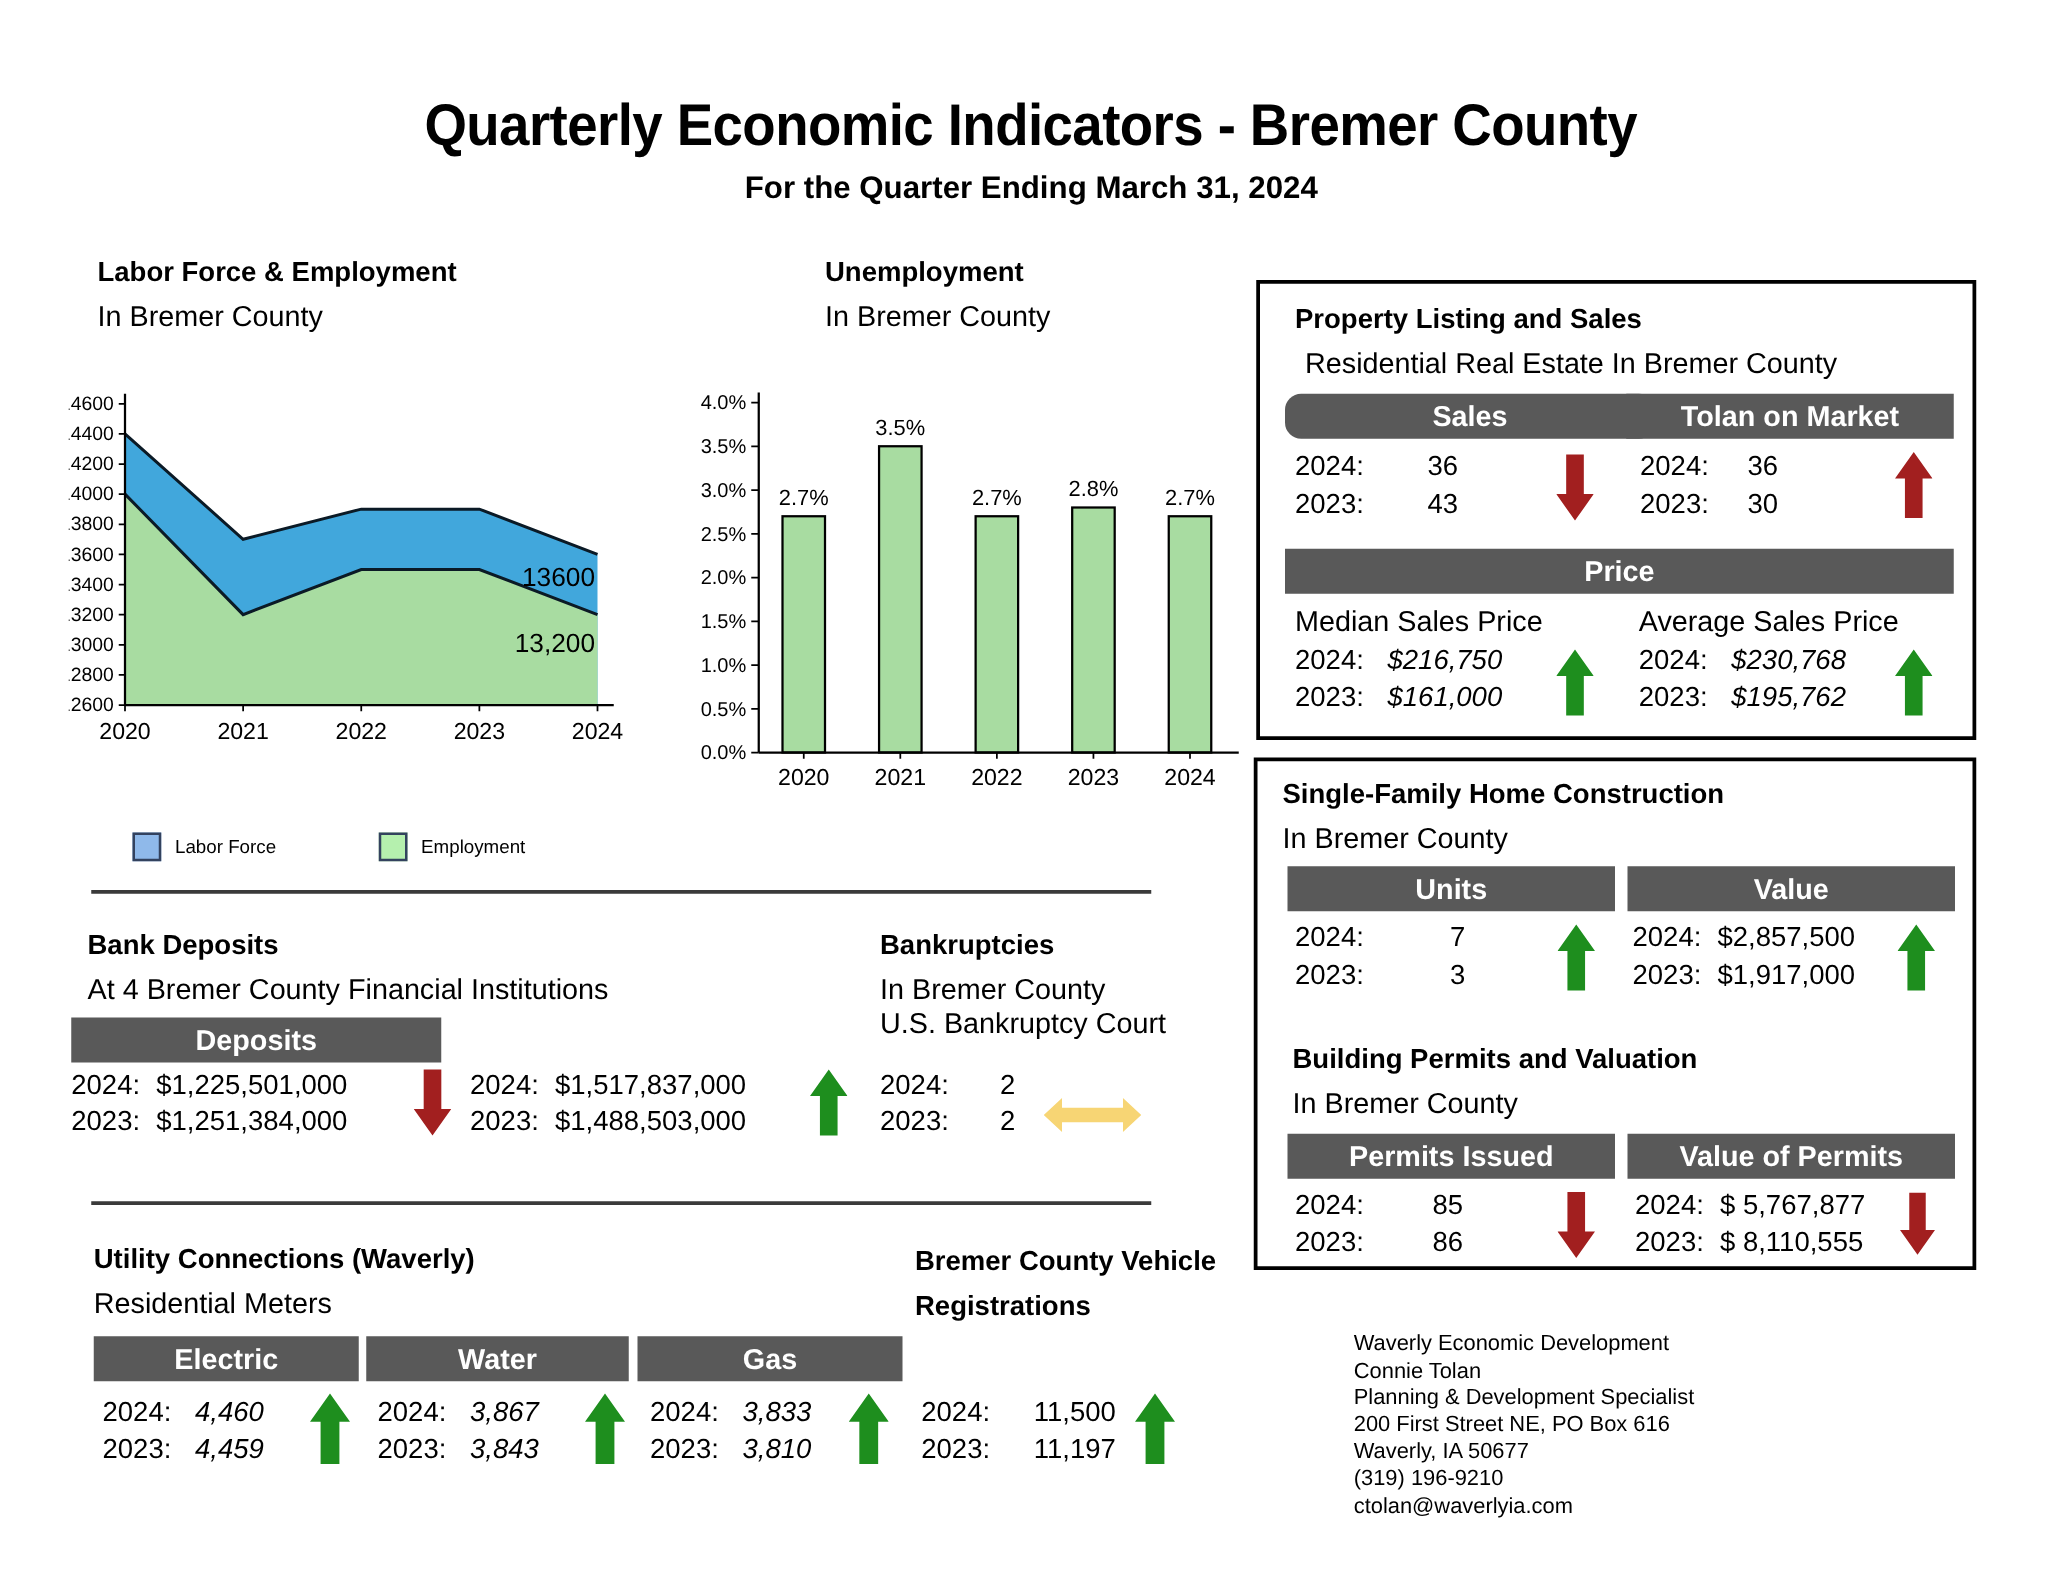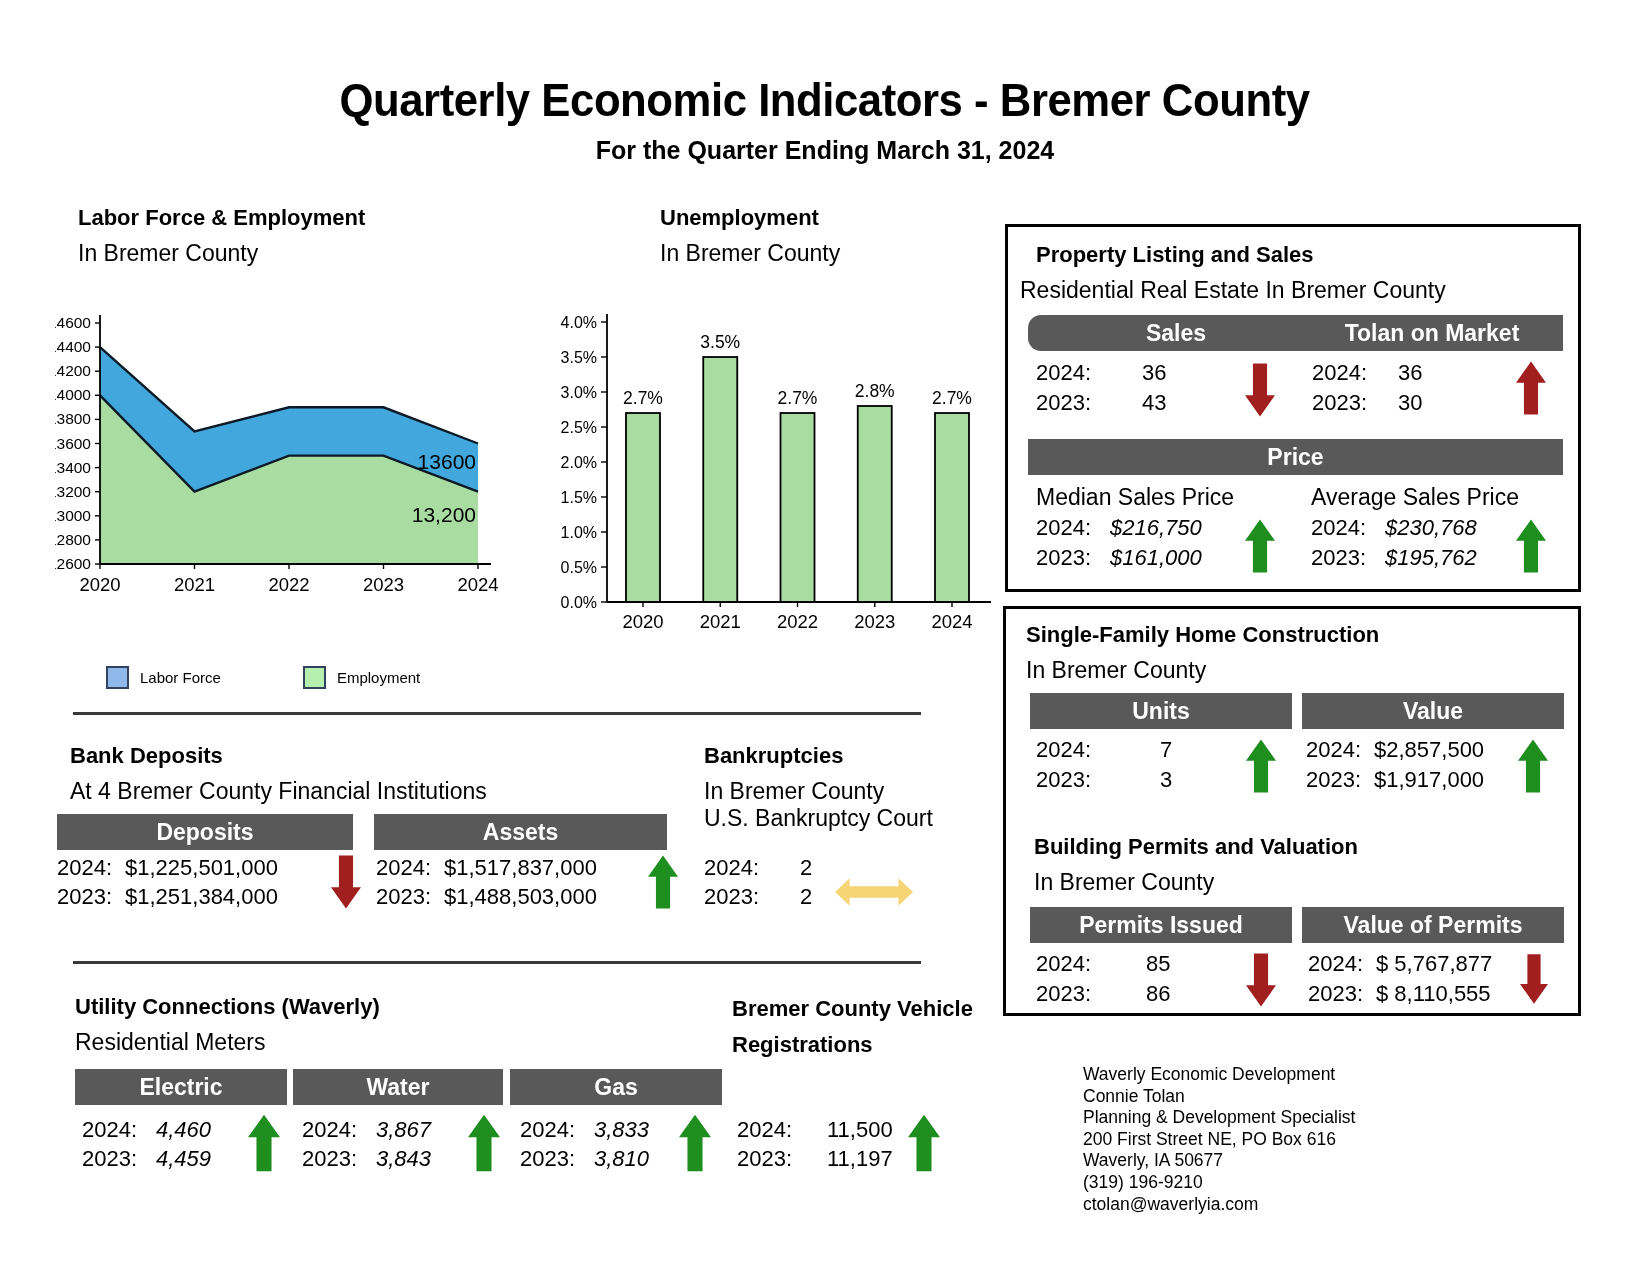--- a/index.html
+++ b/index.html
@@ -141,21 +141,20 @@
         <line x1="407" y1="306" x2="407" y2="311" stroke="#000" stroke-width="1.4"></line>
         <text x="407" y="332" font-size="18.5" text-anchor="middle">2024</text>
       </svg></div>
 
   <div class="abs divider" style="left:73px;top:712px;width:848px;"></div>
   <div class="abs divider" style="left:73px;top:961px;width:848px;"></div>
 
   <div class="abs h2" style="left:70px;top:740px;">Bank Deposits</div>
   <div class="abs h3" style="left:70px;top:778px;">At 4 Bremer County Financial Institutions</div>
   <div class="abs bar-hdr" style="left:57px;top:814px;width:296px;">Deposits</div>
-  <div class="abs bar-hdr" style="left:374px;top:814px;width:293px;">Assets</div>
   <div class="abs rows v6" style="left:57px;top:853px;">
     <div><span class="yr">2024:</span><span class="val">$1,225,501,000</span></div>
     <div><span class="yr">2023:</span><span class="val">$1,251,384,000</span></div>
   </div>
   <svg class="abs arr" style="left:331px;top:852px;" width="30" height="60" viewBox="0 0 34 60">
       <polygon points="17,60 0,36 9,36 9,0 25,0 25,36 34,36" fill="var(--c-red)"></polygon>
     </svg>
   <div class="abs rows v6" style="left:376px;top:853px;">
     <div><span class="yr">2024:</span><span class="val">$1,517,837,000</span></div>
     <div><span class="yr">2023:</span><span class="val">$1,488,503,000</span></div>
@@ -217,21 +216,21 @@
     <div>Connie Tolan</div>
     <div>Planning &amp; Development Specialist</div>
     <div>200 First Street NE, PO Box 616</div>
     <div>Waverly, IA 50677</div>
     <div>(319) 196-9210</div>
     <div>ctolan@waverlyia.com</div>
   </div>
 
   <div class="abs box" style="left:1005px;top:224px;width:570px;height:362px;">
     <div class="abs h2" style="left:28px;top:12px;">Property Listing and Sales</div>
-    <div class="abs h3" style="left:12px;top:50px;text-align:right;">Residential Real Estate In Bremer County</div>
+    <div class="abs h3" style="left:36px;top:50px;text-align:right;">Residential Real Estate In Bremer County</div>
     <div class="abs bar-hdr" style="left:20px;top:88px;width:296px;border-radius:13px;">Sales</div>
     <div class="abs bar-hdr" style="left:293px;top:88px;width:262px;">Tolan on Market</div>
     <div class="abs rows lh30 v44" style="left:28px;top:131px;">
       <div><span class="yr">2024:</span><span class="val">36</span></div>
       <div><span class="yr">2023:</span><span class="val">43</span></div>
     </div>
     <svg class="abs arr" style="left:237px;top:134px;" width="30" height="58" viewBox="0 0 34 60">
         <polygon points="17,60 0,36 9,36 9,0 25,0 25,36 34,36" fill="var(--c-red)"></polygon>
       </svg>
     <div class="abs rows lh30 v24" style="left:304px;top:131px;">

